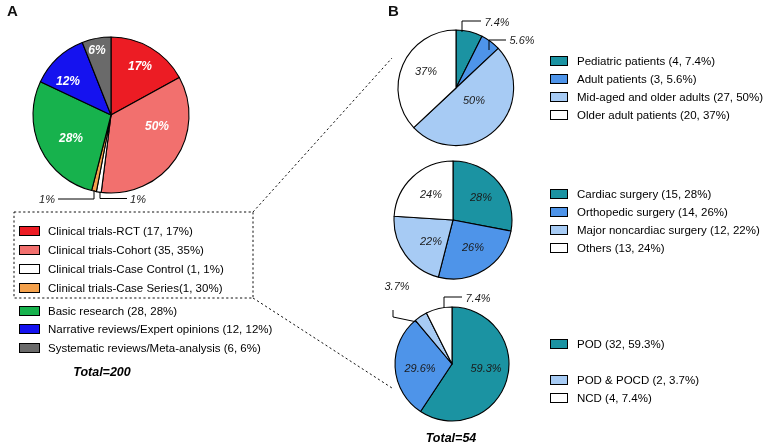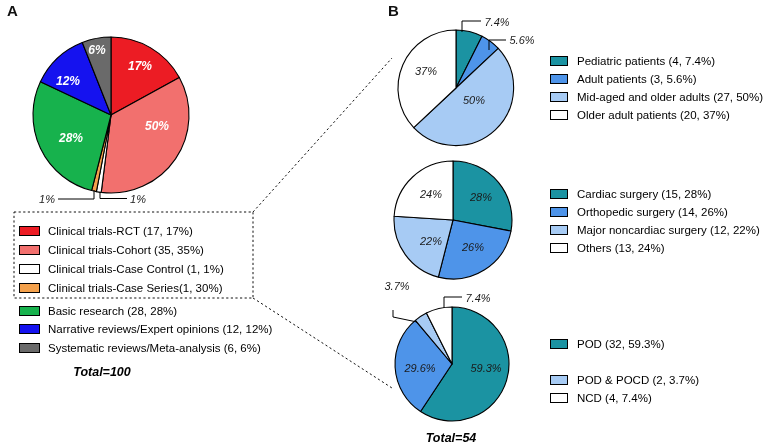--- a/index.html
+++ b/index.html
@@ -88,21 +88,21 @@
   <div class="lbl pct-b center" style="left:481px;top:197px">28%</div>
   <div class="lbl pct-b center" style="left:473px;top:247px">26%</div>
   <div class="lbl pct-b center" style="left:431px;top:241px">22%</div>
   <div class="lbl pct-b center" style="left:431px;top:194px">24%</div>
 
   <div class="lbl pct-b center" style="left:486px;top:368px">59.3%</div>
   <div class="lbl pct-b center" style="left:420px;top:368px">29.6%</div>
   <div class="lbl pct-out center" style="left:397px;top:286px">3.7%</div>
   <div class="lbl pct-out center" style="left:478px;top:298px">7.4%</div>
 
-  <div class="lbl total center" style="left:102px;top:372px">Total=100</div>
+  <div class="lbl total center" style="left:102px;top:372px">Total=200</div>
   <div class="lbl total center" style="left:451px;top:438px">Total=54</div>
 
   <div class="legend-row" style="left:19px;top:224px">
     <span class="swatch swatch-a" style="background-color: rgb(236, 28, 36);"></span>
     <span class="legend-text">Clinical trials-RCT (17, 17%)</span>
   </div>
   <div class="legend-row" style="left:19px;top:243px">
     <span class="swatch swatch-a" style="background-color: rgb(242, 112, 110);"></span>
     <span class="legend-text">Clinical trials-Cohort (35, 35%)</span>
   </div>

